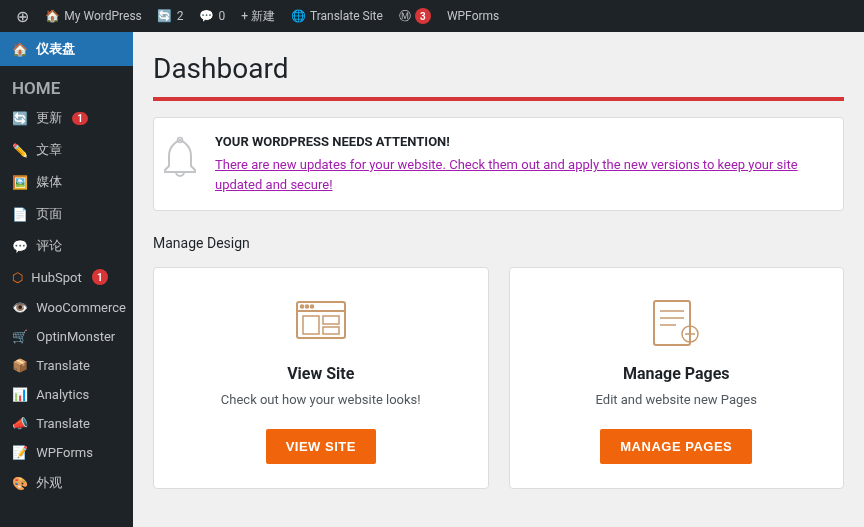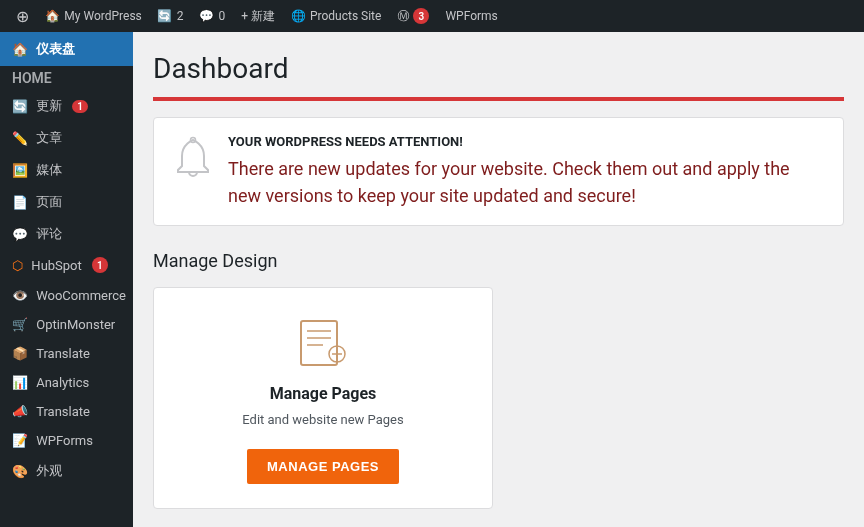--- a/index.html
+++ b/index.html
@@ -61,23 +61,23 @@
       display: flex;
       align-items: center;
       gap: 8px;
       padding: 8px 12px;
       font-size: 13px;
       font-weight: 600;
       cursor: pointer;
     }
     .sidebar-section-header {
       color: #a7aaad;
-      font-size: 14px;
-      font-weight: 600;
-      padding: 4px 12px 4px;
+      font-size: 17px;
+      font-weight: 600;
+      padding: 12px 12px 4px;
       text-transform: uppercase;
     }
     .sidebar-item {
       display: flex;
       align-items: center;
       gap: 8px;
       padding: 7px 12px;
       color: #c3c4c7;
       font-size: 13px;
       cursor: pointer;
@@ -123,47 +123,48 @@
       border: none;
       border-top: 4px solid #d63638;
       margin-bottom: 16px;
     }
 
     
     .attention-banner {
       background: #fff;
       border: 1px solid #dcdcde;
       border-radius: 4px;
-      padding: 16px 20px;
+      padding: 16px 7px;
       display: flex;
       align-items: flex-start;
       gap: 16px;
       margin-bottom: 24px;
     }
     .bell-icon {
       font-size: 36px;
       color: #c3c4c7;
       flex-shrink: 0;
       margin-top: 2px;
     }
     .attention-title {
       font-size: 13px;
       font-weight: 700;
       color: #1d2327;
       margin-bottom: 6px;
     }
     .attention-text {
-      color: #7f1d1d;
-      font-size: 18px;
+      color: #a21caf;
+      font-size: 13px;
       line-height: 1.5;
+      text-decoration: underline;
     }
 
     
     .section-title {
-      font-size: 18px;
+      font-size: 14px;
       font-weight: 400;
       color: #1d2327;
       margin-bottom: 16px;
     }
     .cards-grid {
       display: flex;
       gap: 20px;
     }
     .design-card {
       background: #fff;
@@ -236,21 +237,21 @@
   </div>
   <div class="adminbar-item">
     <span>💬</span>
     <span>0</span>
   </div>
   <div class="adminbar-item">
     <span>+ 新建</span>
   </div>
   <div class="adminbar-item">
     <span>🌐</span>
-    <span>Products Site</span>
+    <span>Translate Site</span>
   </div>
   <div class="adminbar-item">
     <span>Ⓜ</span>
     <span class="badge-red">3</span>
   </div>
   <div class="adminbar-item">
     <span>WPForms</span>
   </div>
 </div>
 
@@ -339,20 +340,37 @@
       <div>
         <div class="attention-title">YOUR WORDPRESS NEEDS ATTENTION!</div>
         <div class="attention-text">There are new updates for your website. Check them out and apply the new versions to keep your site updated and secure!</div>
       </div>
     </div>
 
     <div>
       <h2 class="section-title">Manage Design</h2>
       <div class="cards-grid">
 
+        <div class="design-card">
+          <div class="card-icon-area">
+            <svg class="card-svg" viewBox="0 0 56 50" fill="none" xmlns="http://www.w3.org/2000/svg">
+              <rect x="4" y="4" width="48" height="36" rx="2" stroke="#c89a6e" stroke-width="2"></rect>
+              <line x1="4" y1="13" x2="52" y2="13" stroke="#c89a6e" stroke-width="2"></line>
+              <rect x="10" y="18" width="16" height="18" stroke="#c89a6e" stroke-width="1.5"></rect>
+              <rect x="30" y="18" width="16" height="8" stroke="#c89a6e" stroke-width="1.5"></rect>
+              <rect x="30" y="29" width="16" height="7" stroke="#c89a6e" stroke-width="1.5"></rect>
+              <circle cx="9" cy="8.5" r="1.5" fill="#c89a6e"></circle>
+              <circle cx="14" cy="8.5" r="1.5" fill="#c89a6e"></circle>
+              <circle cx="19" cy="8.5" r="1.5" fill="#c89a6e"></circle>
+            </svg>
+          </div>
+          <div class="card-title">View Site</div>
+          <div class="card-desc">Check out how your website looks!</div>
+          <button class="card-btn">VIEW SITE</button>
+        </div>
 
         <div class="design-card">
           <div class="card-icon-area">
             <svg class="card-svg" viewBox="0 0 56 50" fill="none" xmlns="http://www.w3.org/2000/svg">
               <rect x="6" y="3" width="36" height="44" rx="2" stroke="#c89a6e" stroke-width="2"></rect>
               <line x1="12" y1="13" x2="36" y2="13" stroke="#c89a6e" stroke-width="1.5"></line>
               <line x1="12" y1="20" x2="36" y2="20" stroke="#c89a6e" stroke-width="1.5"></line>
               <line x1="12" y1="27" x2="28" y2="27" stroke="#c89a6e" stroke-width="1.5"></line>
               <circle cx="42" cy="36" r="8" stroke="#c89a6e" stroke-width="1.5"></circle>
               <line x1="37" y1="36" x2="47" y2="36" stroke="#c89a6e" stroke-width="1.5"></line>

